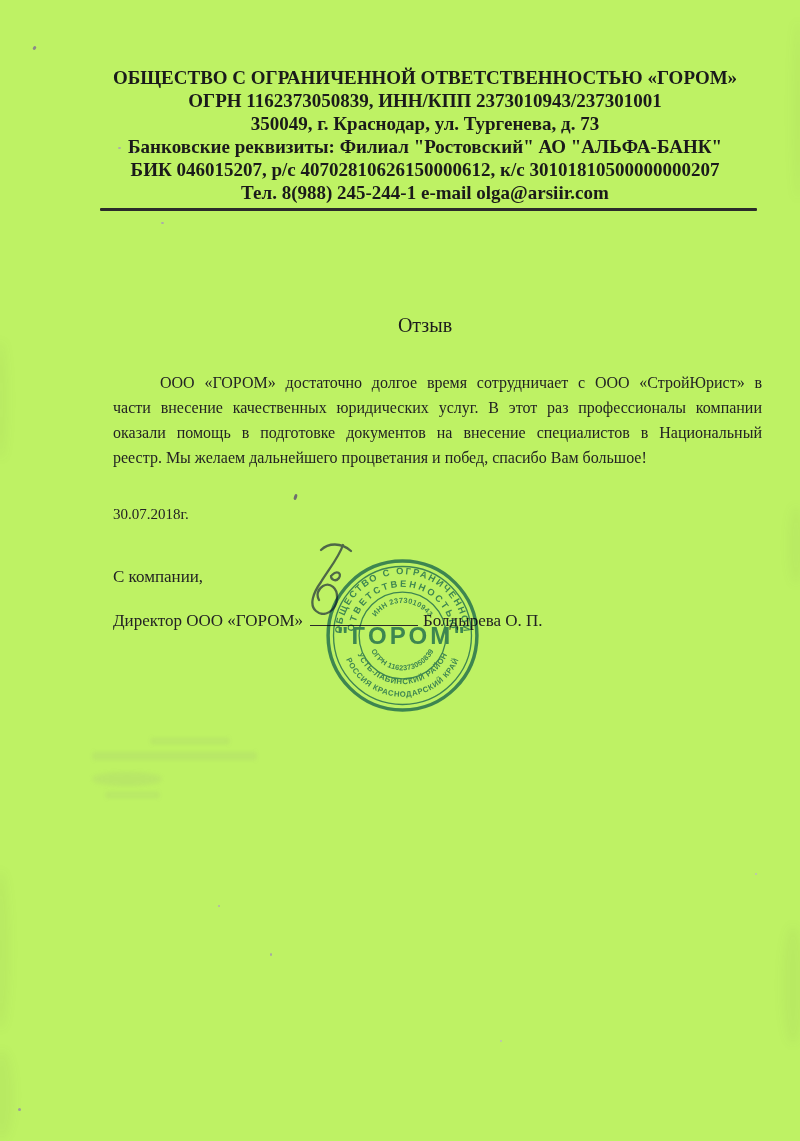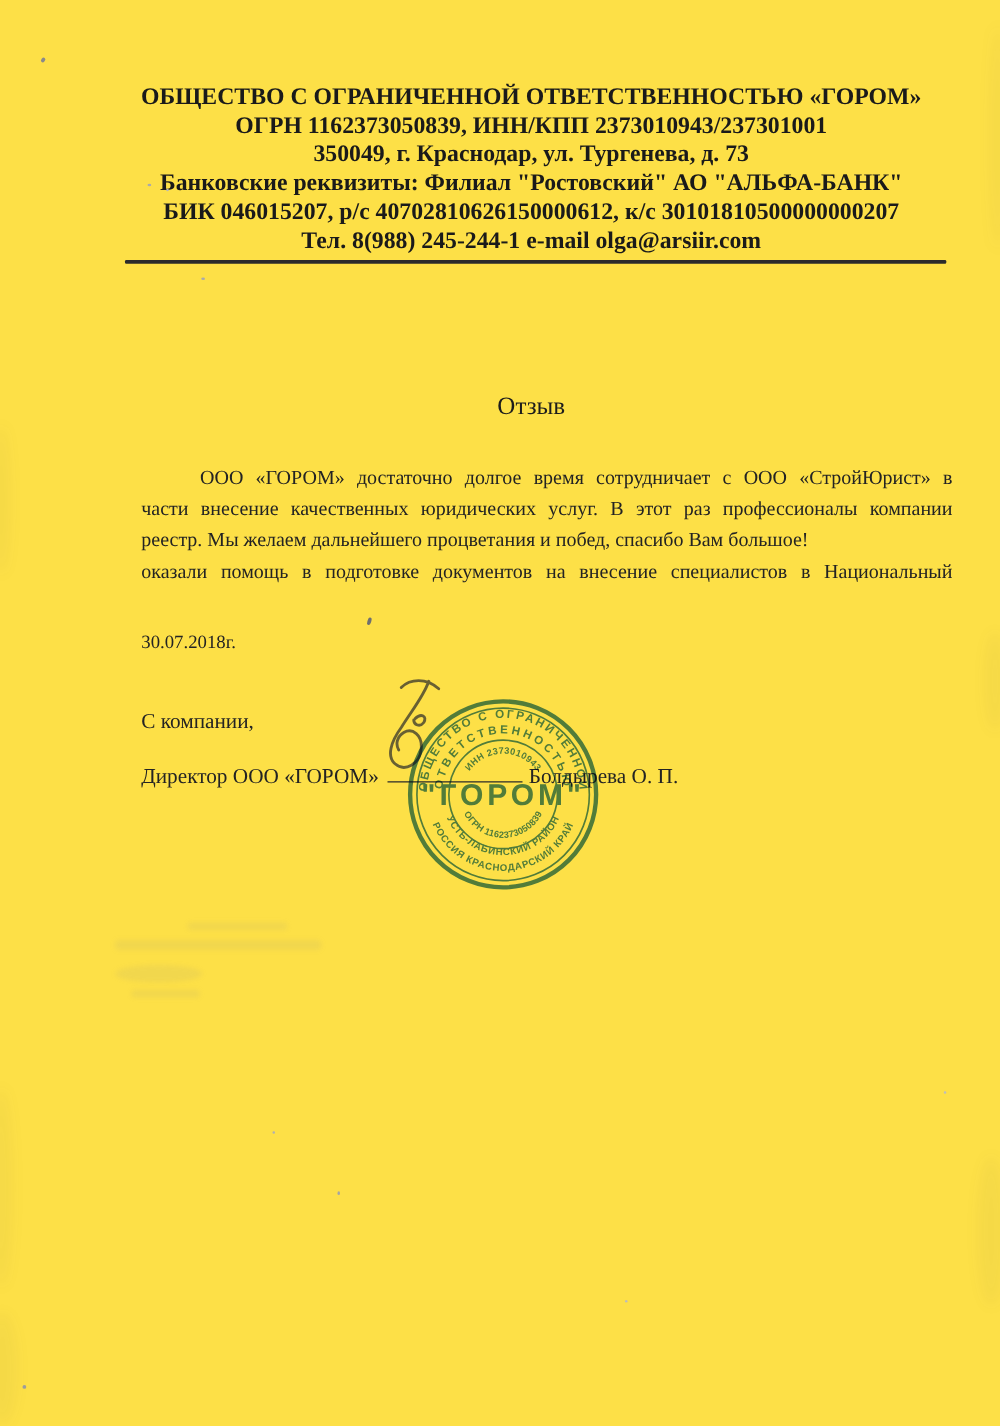--- a/index.html
+++ b/index.html
@@ -1,20 +1,20 @@
 <!DOCTYPE html>
 <html style="--stamp-ink: #3a7dc4; --sig-ink: #6165b0; --text-ink: #1f1f1f;"><head>
 <meta charset="utf-8">
 <style>
   html,body{margin:0;padding:0;}
   body{background:#ffffff;}
   .page{
     position:relative;
     width:800px;height:1141px;
-    background:#fde047;
+    background:#bef264;
     overflow:hidden;
     font-family:"Liberation Serif","DejaVu Serif",serif;
     color:var(--text-ink,#1f1f1f);
   }
   
   .letterhead{
     position:absolute;top:66px;left:52px;right:2px;
     text-align:center;font-weight:bold;font-size:19px;line-height:23px;
     color:#1a1a1a;white-space:nowrap;
   }
@@ -91,22 +91,22 @@
     <div>БИК 046015207, р/с 40702810626150000612, к/с 30101810500000000207</div>
     <div>Тел. 8(988) 245-244-1 e-mail olga@arsiir.com</div>
   </div>
   <div class="divider"></div>
 
   <div class="doc-title">Отзыв</div>
 
   <div class="body-text">
     <div class="jline first">ООО «ГОРОМ» достаточно долгое время сотрудничает с ООО «СтройЮрист» в</div>
     <div class="jline">части внесение качественных юридических услуг. В этот раз профессионалы компании</div>
+    <div class="jline">оказали помощь в подготовке документов на внесение специалистов в Национальный</div>
     <div class="jline last">реестр. Мы желаем дальнейшего процветания и побед, спасибо Вам большое!</div>
-    <div class="jline">оказали помощь в подготовке документов на внесение специалистов в Национальный</div>
   </div>
 
   <div class="date-line">30.07.2018г.</div>
 
   <div class="closing">
     <div>С компании,</div>
     <div class="sign-row"><span>Директор ООО «ГОРОМ»</span><span class="sig-underline"></span><span>Болдырева О. П.</span></div>
   </div>
 
   <svg class="stamp" viewBox="0 0 200 200" aria-hidden="true">

